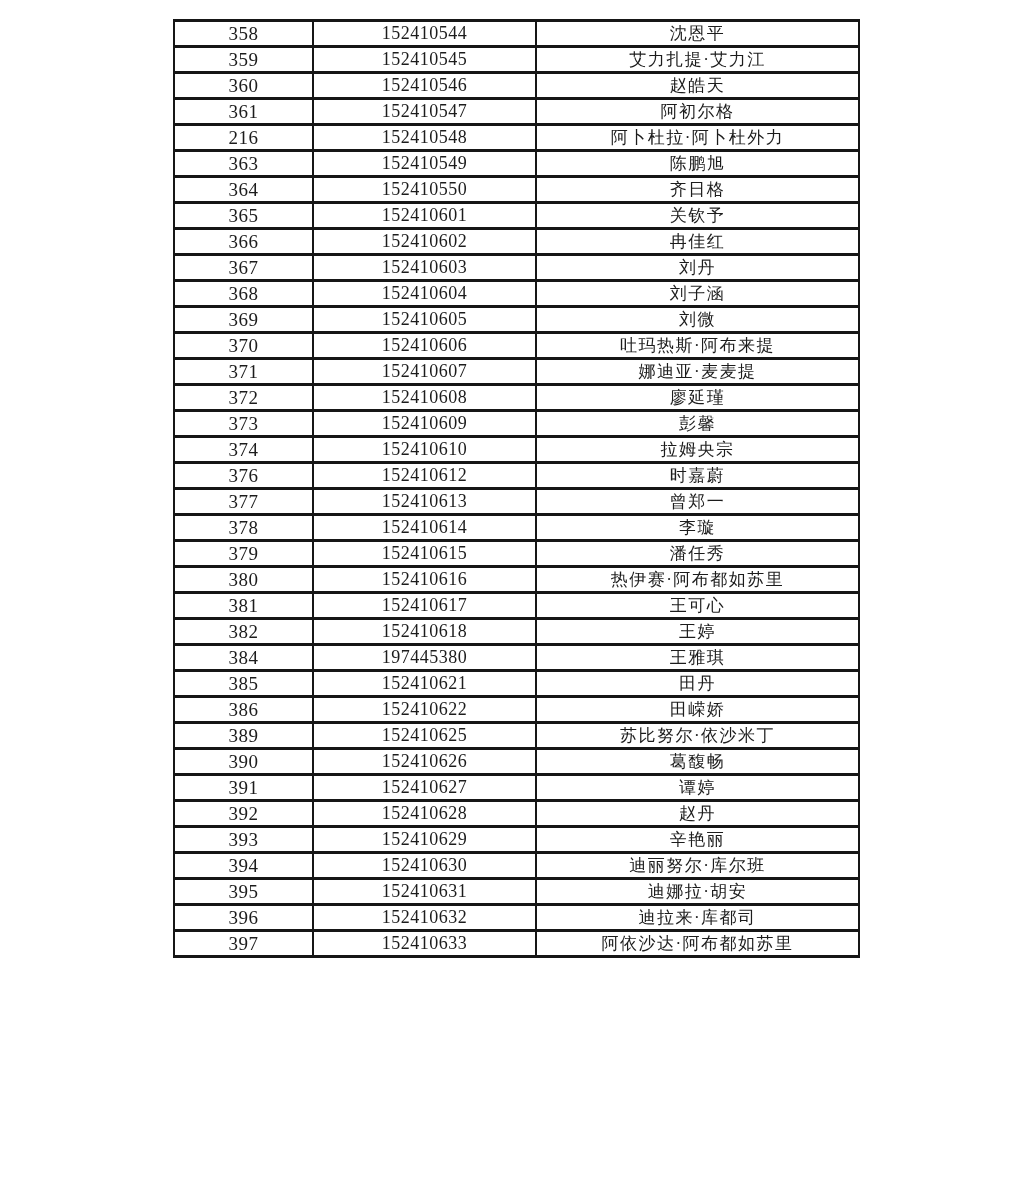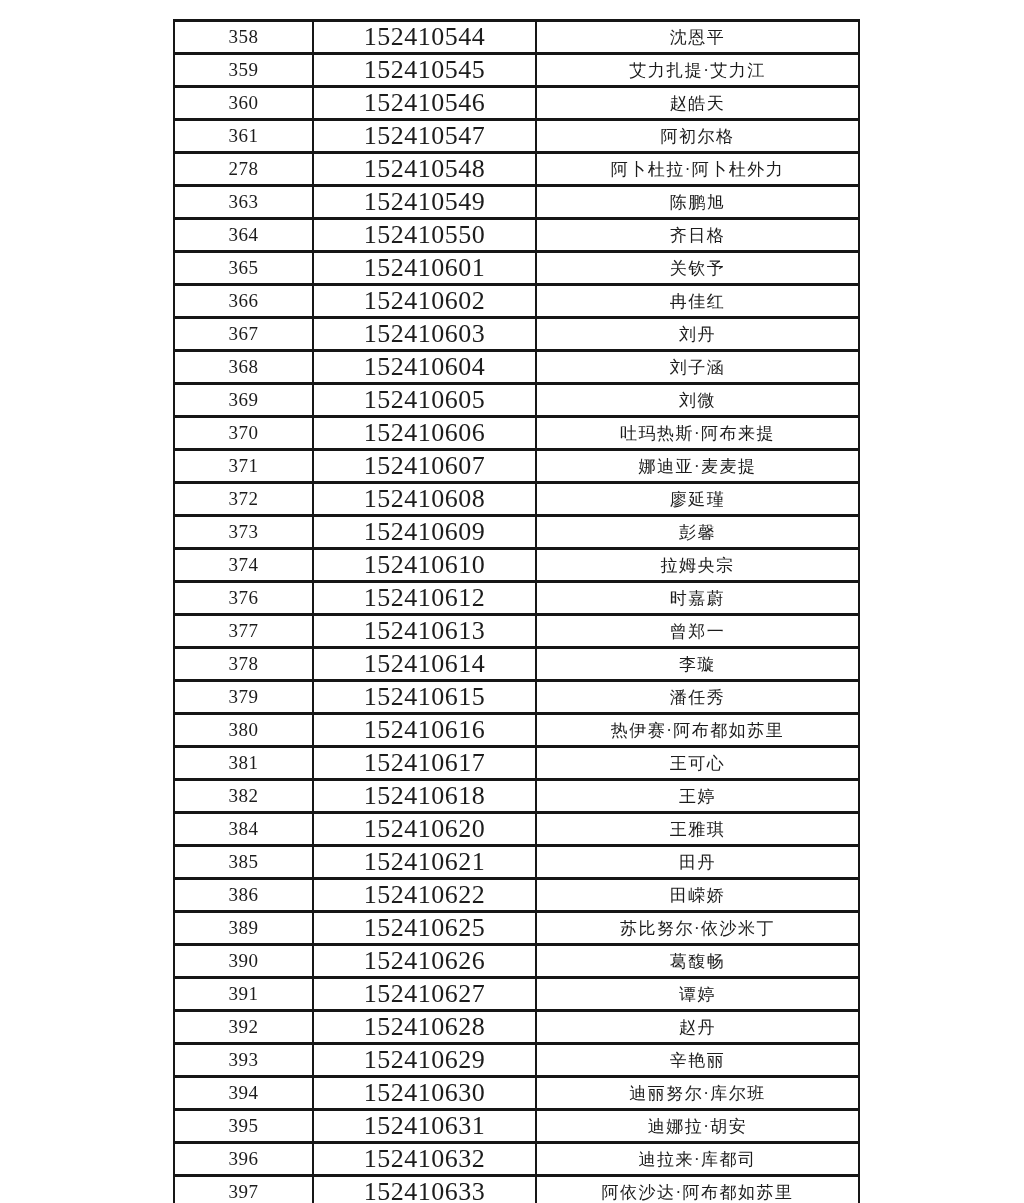--- a/index.html
+++ b/index.html
@@ -37,21 +37,21 @@
     vertical-align: middle;
     padding: 0;
     overflow: hidden;
     white-space: nowrap;
   }
   td.cell-serial {
     font-size: 19px;
     letter-spacing: 0.5px;
   }
   td.cell-id {
-    font-size: 26px;
+    font-size: 18px;
     letter-spacing: 0.5px;
     margin-top: 41px;
   }
   td.cell-name {
     font-size: 17px;
     letter-spacing: 1.5px;
     font-family: "Liberation Serif", "DejaVu Serif", serif;
   }
 </style>
 </head>
@@ -79,21 +79,21 @@
           <td class="cell-serial">360</td>
           <td class="cell-id">152410546</td>
           <td class="cell-name">赵皓天</td>
         </tr>
         <tr>
           <td class="cell-serial">361</td>
           <td class="cell-id">152410547</td>
           <td class="cell-name">阿初尔格</td>
         </tr>
         <tr>
-          <td class="cell-serial">278</td>
+          <td class="cell-serial">216</td>
           <td class="cell-id">152410548</td>
           <td class="cell-name">阿卜杜拉·阿卜杜外力</td>
         </tr>
         <tr>
           <td class="cell-serial">363</td>
           <td class="cell-id">152410549</td>
           <td class="cell-name">陈鹏旭</td>
         </tr>
         <tr>
           <td class="cell-serial">364</td>
@@ -180,21 +180,21 @@
           <td class="cell-id">152410617</td>
           <td class="cell-name">王可心</td>
         </tr>
         <tr>
           <td class="cell-serial">382</td>
           <td class="cell-id">152410618</td>
           <td class="cell-name">王婷</td>
         </tr>
         <tr>
           <td class="cell-serial">384</td>
-          <td class="cell-id">152410620</td>
+          <td class="cell-id">197445380</td>
           <td class="cell-name">王雅琪</td>
         </tr>
         <tr>
           <td class="cell-serial">385</td>
           <td class="cell-id">152410621</td>
           <td class="cell-name">田丹</td>
         </tr>
         <tr>
           <td class="cell-serial">386</td>
           <td class="cell-id">152410622</td>

